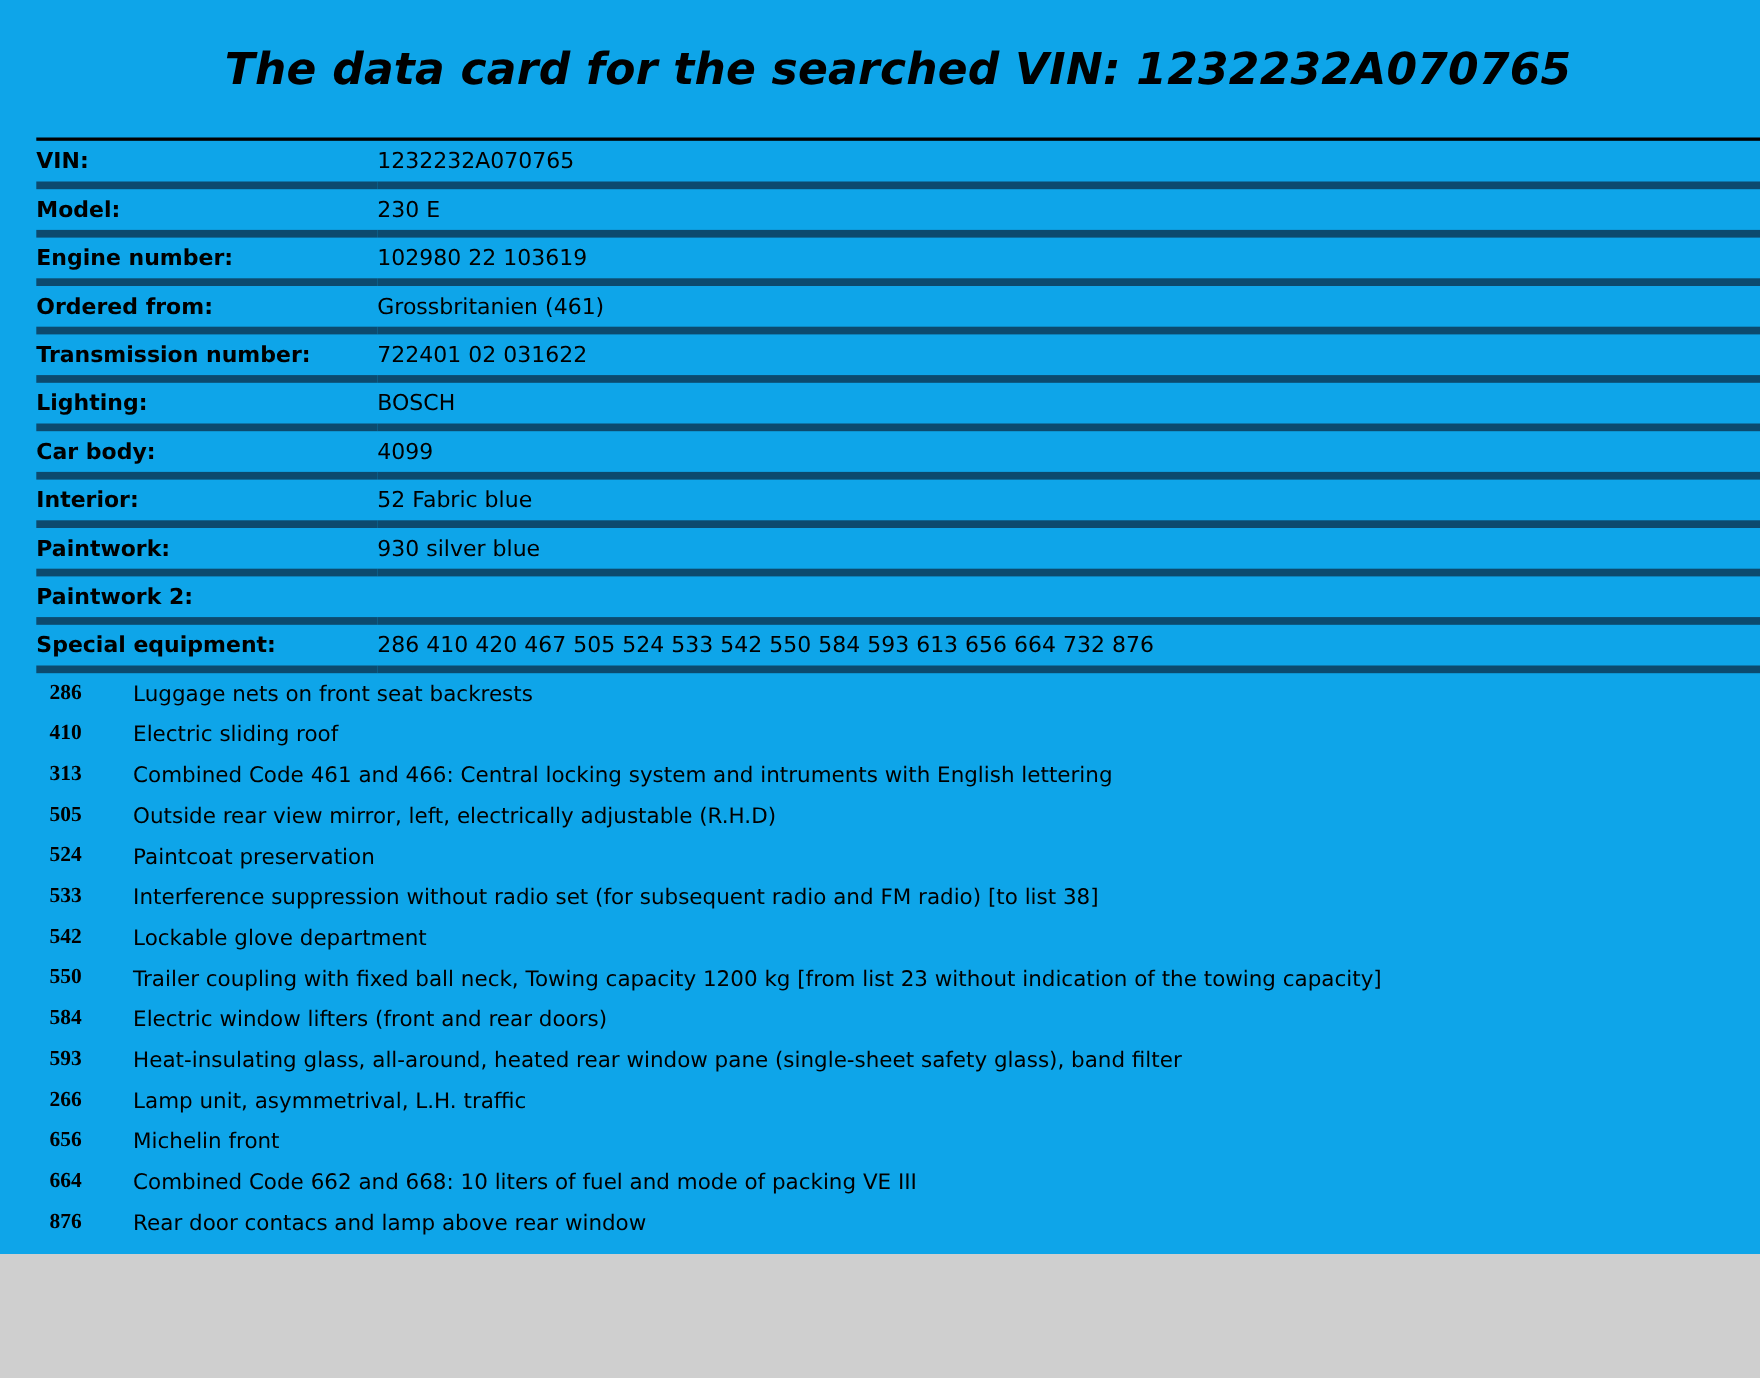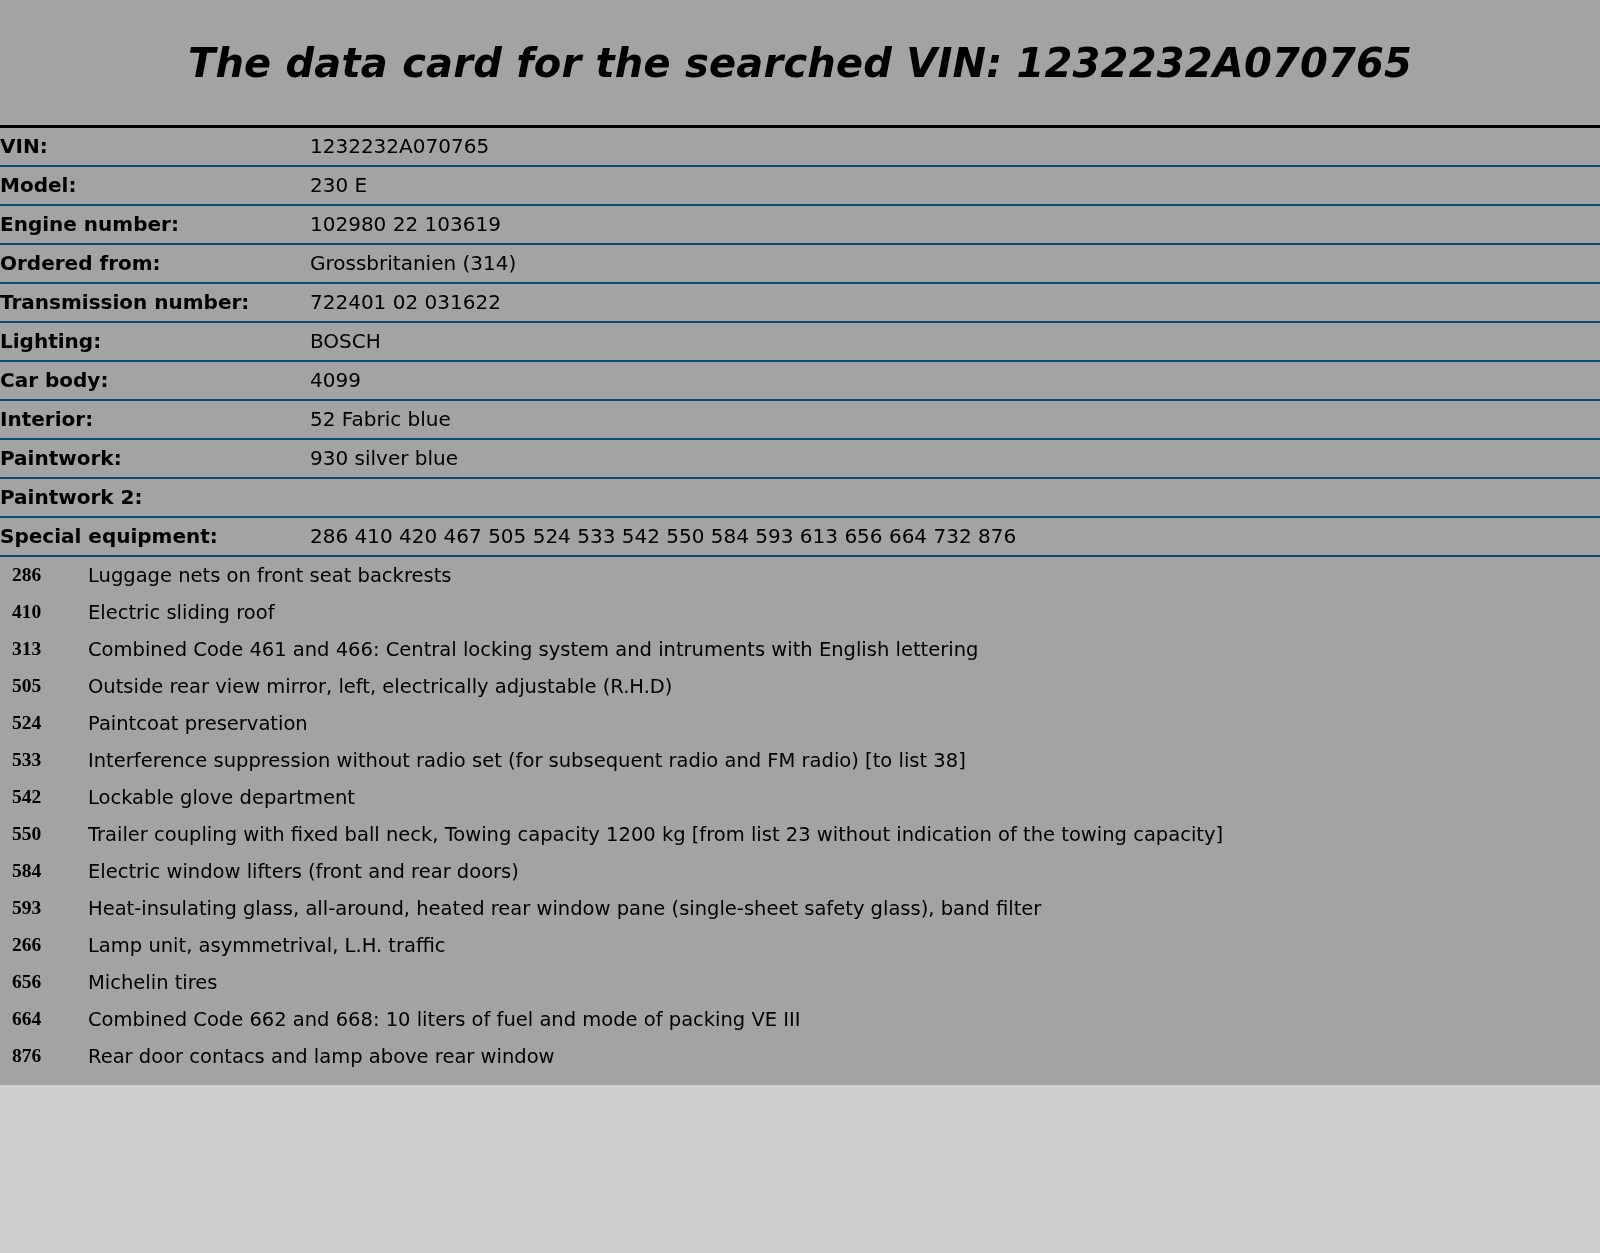--- a/index.html
+++ b/index.html
@@ -9,21 +9,22 @@
   }
   body {
     width: 1600px;
     min-height: 1253px;
     font-family: "DejaVu Sans", "Liberation Sans", sans-serif;
     color: #000;
   }
   .page {
     width: 1600px;
     box-sizing: border-box;
-    background: #a3a3a3;
+    background: #0ea5e9;
+    padding-left: 33px;
   }
   .title-bar {
     height: 128px;
     display: flex;
     align-items: center;
     justify-content: center;
     border-bottom: 3px solid #000;
     box-sizing: border-box;
   }
   .title {
@@ -33,21 +34,21 @@
     letter-spacing: 0.2px;
     text-align: center;
     white-space: nowrap;
   }
   table.card {
     width: 100%;
     border-collapse: collapse;
     table-layout: fixed;
   }
   table.card td {
-    border-bottom: 2px solid #0c4a6e;
+    border-bottom: 7px solid #0c4a6e;
     padding: 7px 0 7px 0;
     font-size: 20px;
     vertical-align: middle;
     line-height: 1.15;
     margin-top: 44px;
   }
   td.label {
     width: 310px;
     font-weight: bold;
     padding-left: 8px;
@@ -101,21 +102,21 @@
       <tr>
         <td class="label">Model:</td>
         <td class="value">230 E</td>
       </tr>
       <tr>
         <td class="label">Engine number:</td>
         <td class="value">102980 22 103619</td>
       </tr>
       <tr>
         <td class="label">Ordered from:</td>
-        <td class="value">Grossbritanien (314)</td>
+        <td class="value">Grossbritanien (461)</td>
       </tr>
       <tr>
         <td class="label">Transmission number:</td>
         <td class="value">722401 02 031622</td>
       </tr>
       <tr>
         <td class="label">Lighting:</td>
         <td class="value">BOSCH</td>
       </tr>
       <tr>
@@ -182,21 +183,21 @@
       <tr class="eq-row">
         <td class="eq-code">593</td>
         <td class="eq-desc">Heat-insulating glass, all-around, heated rear window pane (single-sheet safety glass), band filter</td>
       </tr>
       <tr class="eq-row">
         <td class="eq-code">266</td>
         <td class="eq-desc">Lamp unit, asymmetrival, L.H. traffic</td>
       </tr>
       <tr class="eq-row">
         <td class="eq-code">656</td>
-        <td class="eq-desc">Michelin tires</td>
+        <td class="eq-desc">Michelin front</td>
       </tr>
       <tr class="eq-row">
         <td class="eq-code">664</td>
         <td class="eq-desc">Combined Code 662 and 668: 10 liters of fuel and mode of packing VE III</td>
       </tr>
       <tr class="eq-row">
         <td class="eq-code">876</td>
         <td class="eq-desc">Rear door contacs and lamp above rear window</td>
       </tr>
     </tbody>

